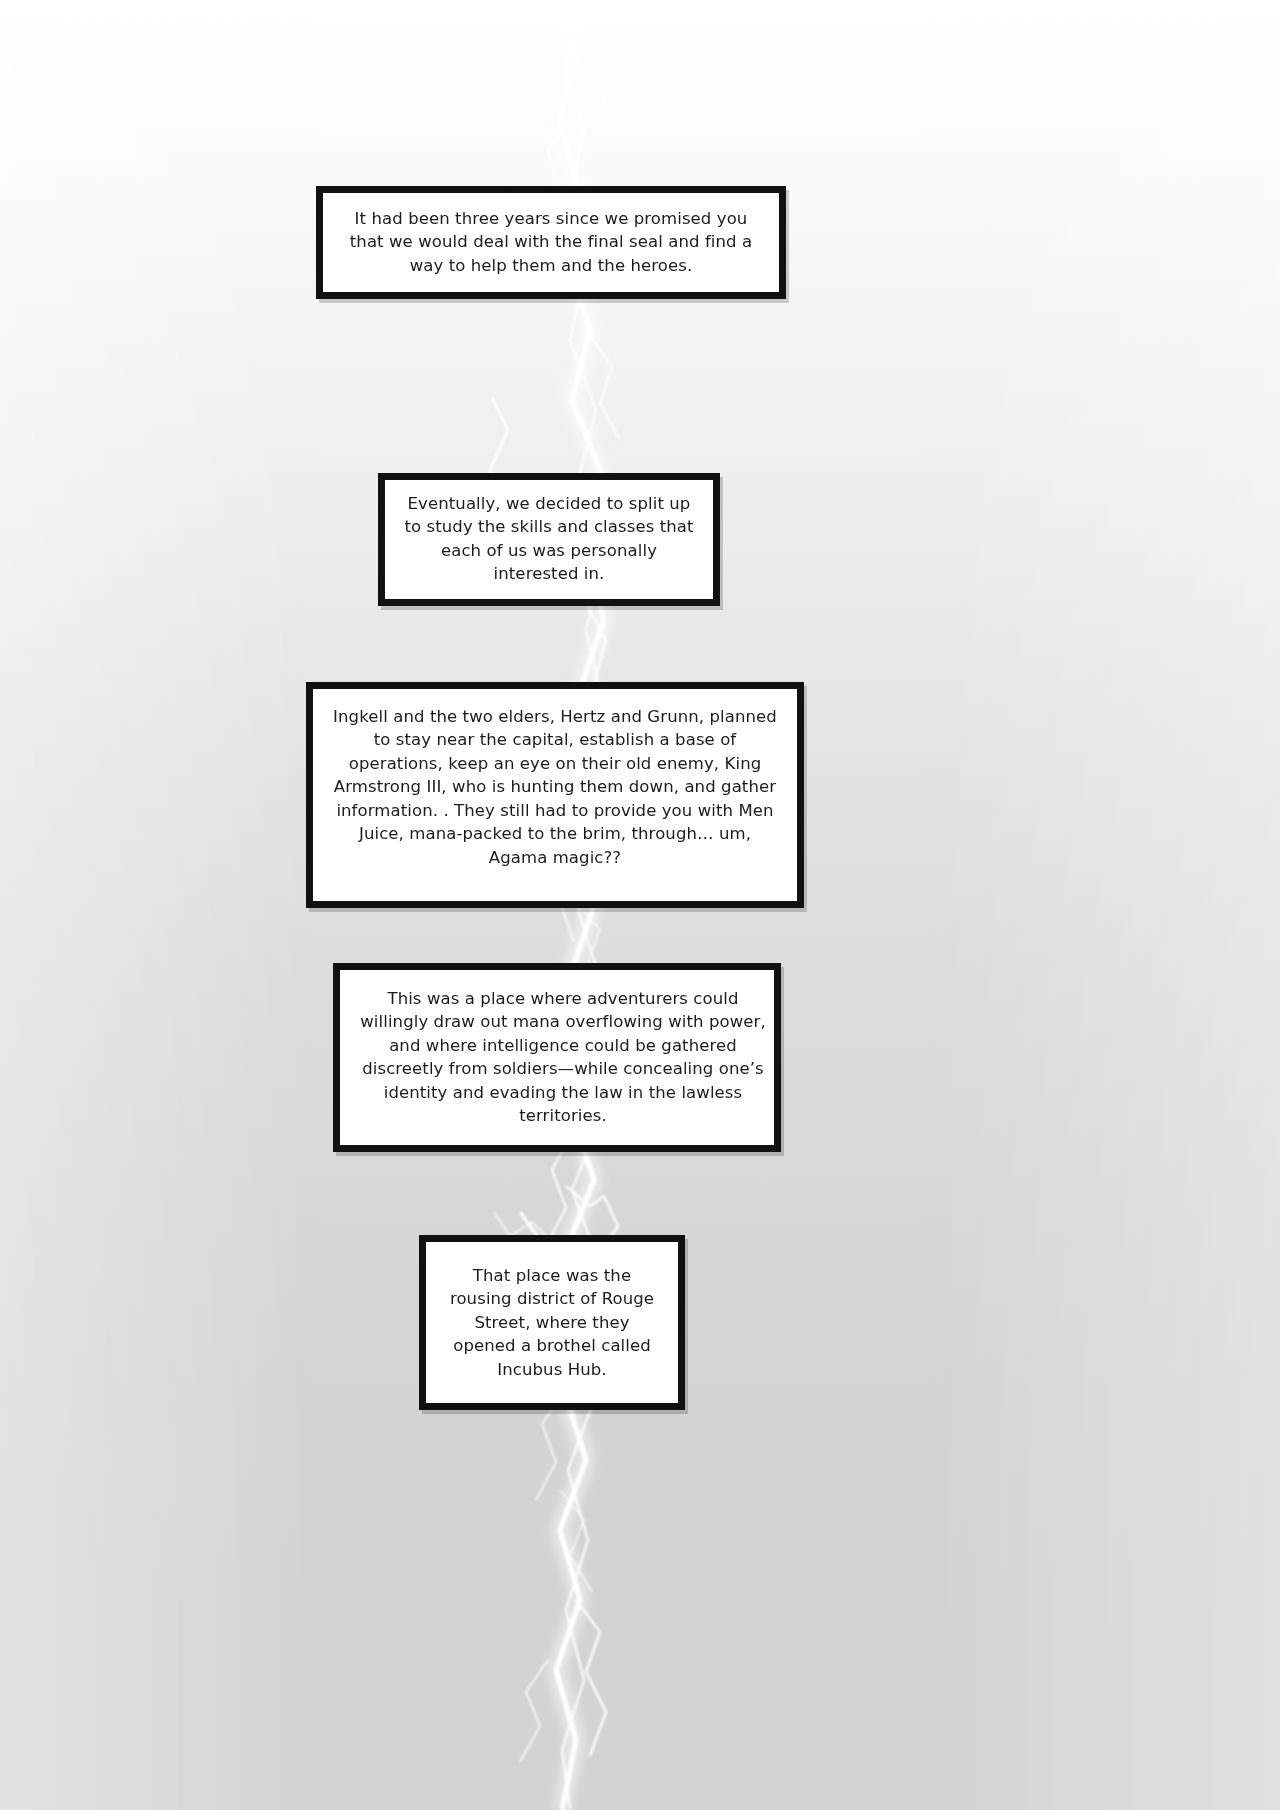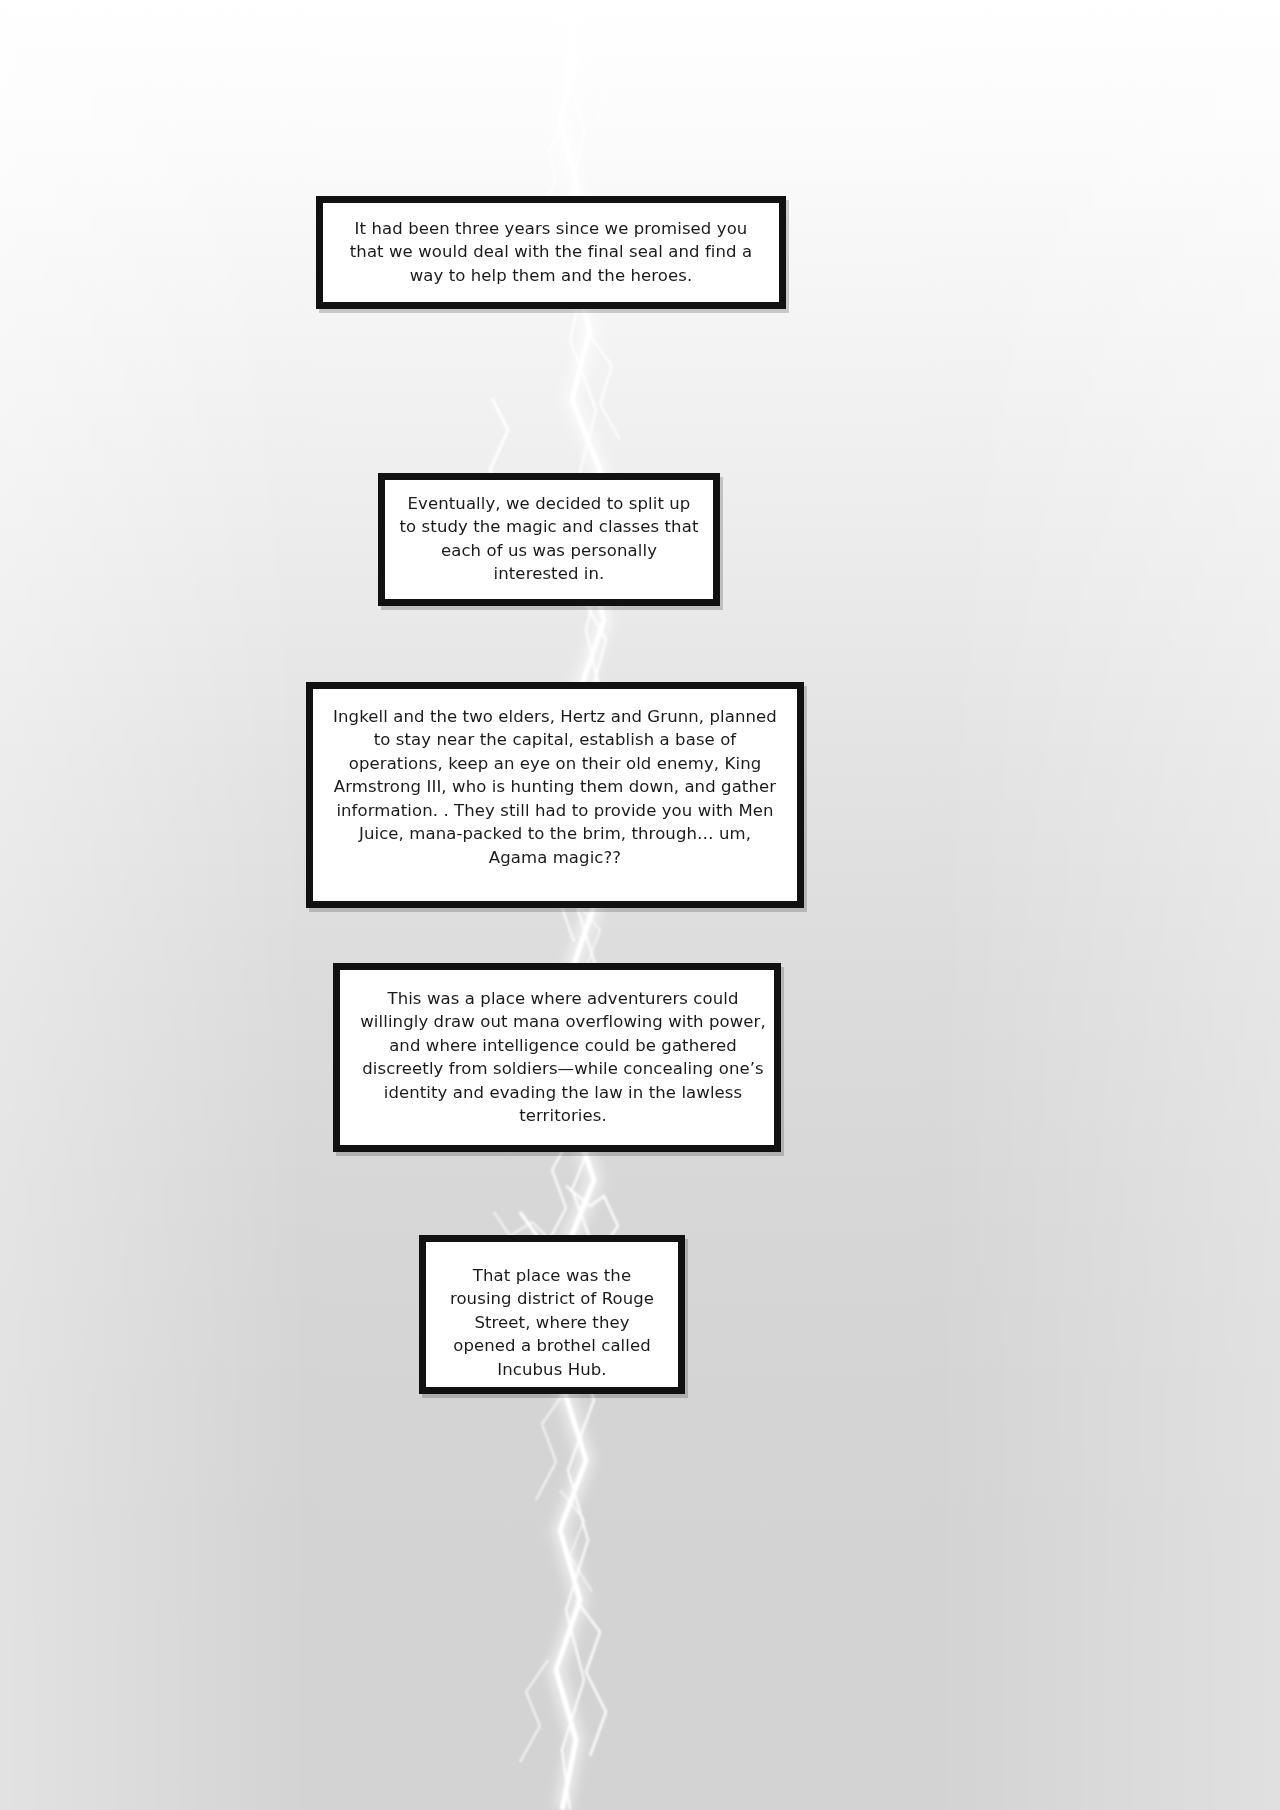--- a/index.html
+++ b/index.html
@@ -64,30 +64,30 @@
     color: #1b1b1b;
     font-family: "DejaVu Sans", sans-serif;
     font-size: 16.5px;
     line-height: 1.42;
     letter-spacing: 0.1px;
   }
   .panel p + p {
     margin-top: 16px;
   }
 
-  #panel-1 { left: 316px; top: 196px;  width: 470px; }
+  #panel-1 { left: 316px; top: 186px;  width: 470px; }
   #panel-2 { left: 378px; top: 473px;  width: 342px; }
   #panel-3 { left: 306px; top: 682px;  width: 498px; }
   #panel-4 { left: 333px; top: 963px;  width: 448px; }
   #panel-5 { left: 419px; top: 1235px; width: 266px; }
 
   #panel-1 .panel-inner { padding: 14px 16px 15px 16px; }
   #panel-3 .panel-inner { padding: 16px 16px 32px 16px; }
   #panel-4 .panel-inner { padding: 17px 4px 17px 16px; }
-  #panel-5 .panel-inner { padding: 22px 16px 6px 16px; }
+  #panel-5 .panel-inner { padding: 22px 16px 22px 16px; }
 </style>
 </head>
 <body>
 
 <div class="page">
 
   <svg class="crack-layer" viewBox="0 0 1280 1810" preserveAspectRatio="none" aria-hidden="true">
     <defs>
       <filter id="soft" x="-20%" y="-5%" width="140%" height="110%">
         <feGaussianBlur stdDeviation="1.1"></feGaussianBlur>
@@ -138,21 +138,21 @@
   <div class="page-tone"></div>
 
   <div class="panel" id="panel-1">
     <div class="panel-inner">
       <p>It had been three years since we promised you that we would deal with the final seal and find a way to help them and the heroes.</p>
     </div>
   </div>
 
   <div class="panel" id="panel-2">
     <div class="panel-inner">
-      <p>Eventually, we decided to split up to study the magic and classes that each of us was personally interested in.</p>
+      <p>Eventually, we decided to split up to study the skills and classes that each of us was personally interested in.</p>
     </div>
   </div>
 
   <div class="panel" id="panel-3">
     <div class="panel-inner">
       <p>Ingkell and the two elders, Hertz and Grunn, planned to stay near the capital, establish a base of operations, keep an eye on their old enemy, King Armstrong III, who is hunting them down, and gather information. . They still had to provide you with Men Juice, mana-packed to the brim, through… um, Agama magic??</p>
     </div>
   </div>
 
   <div class="panel" id="panel-4">

